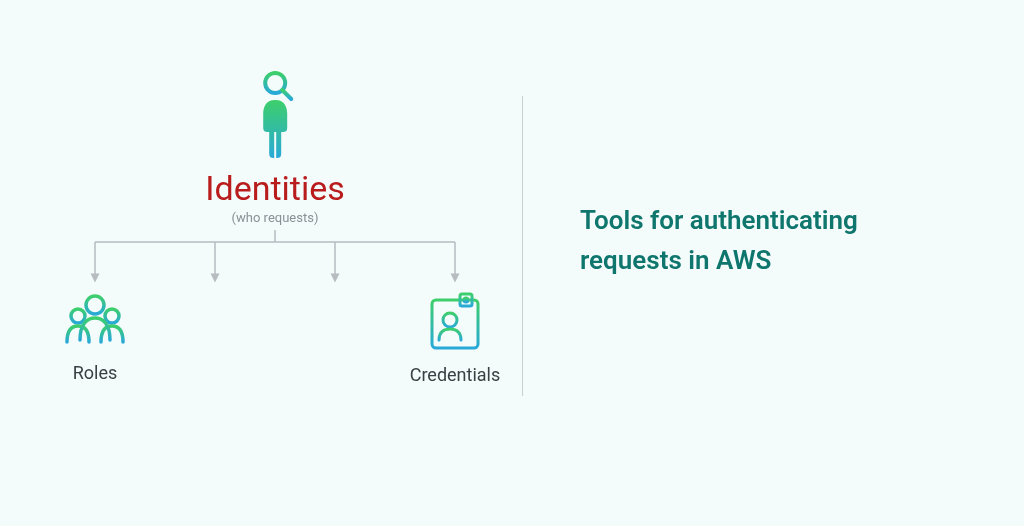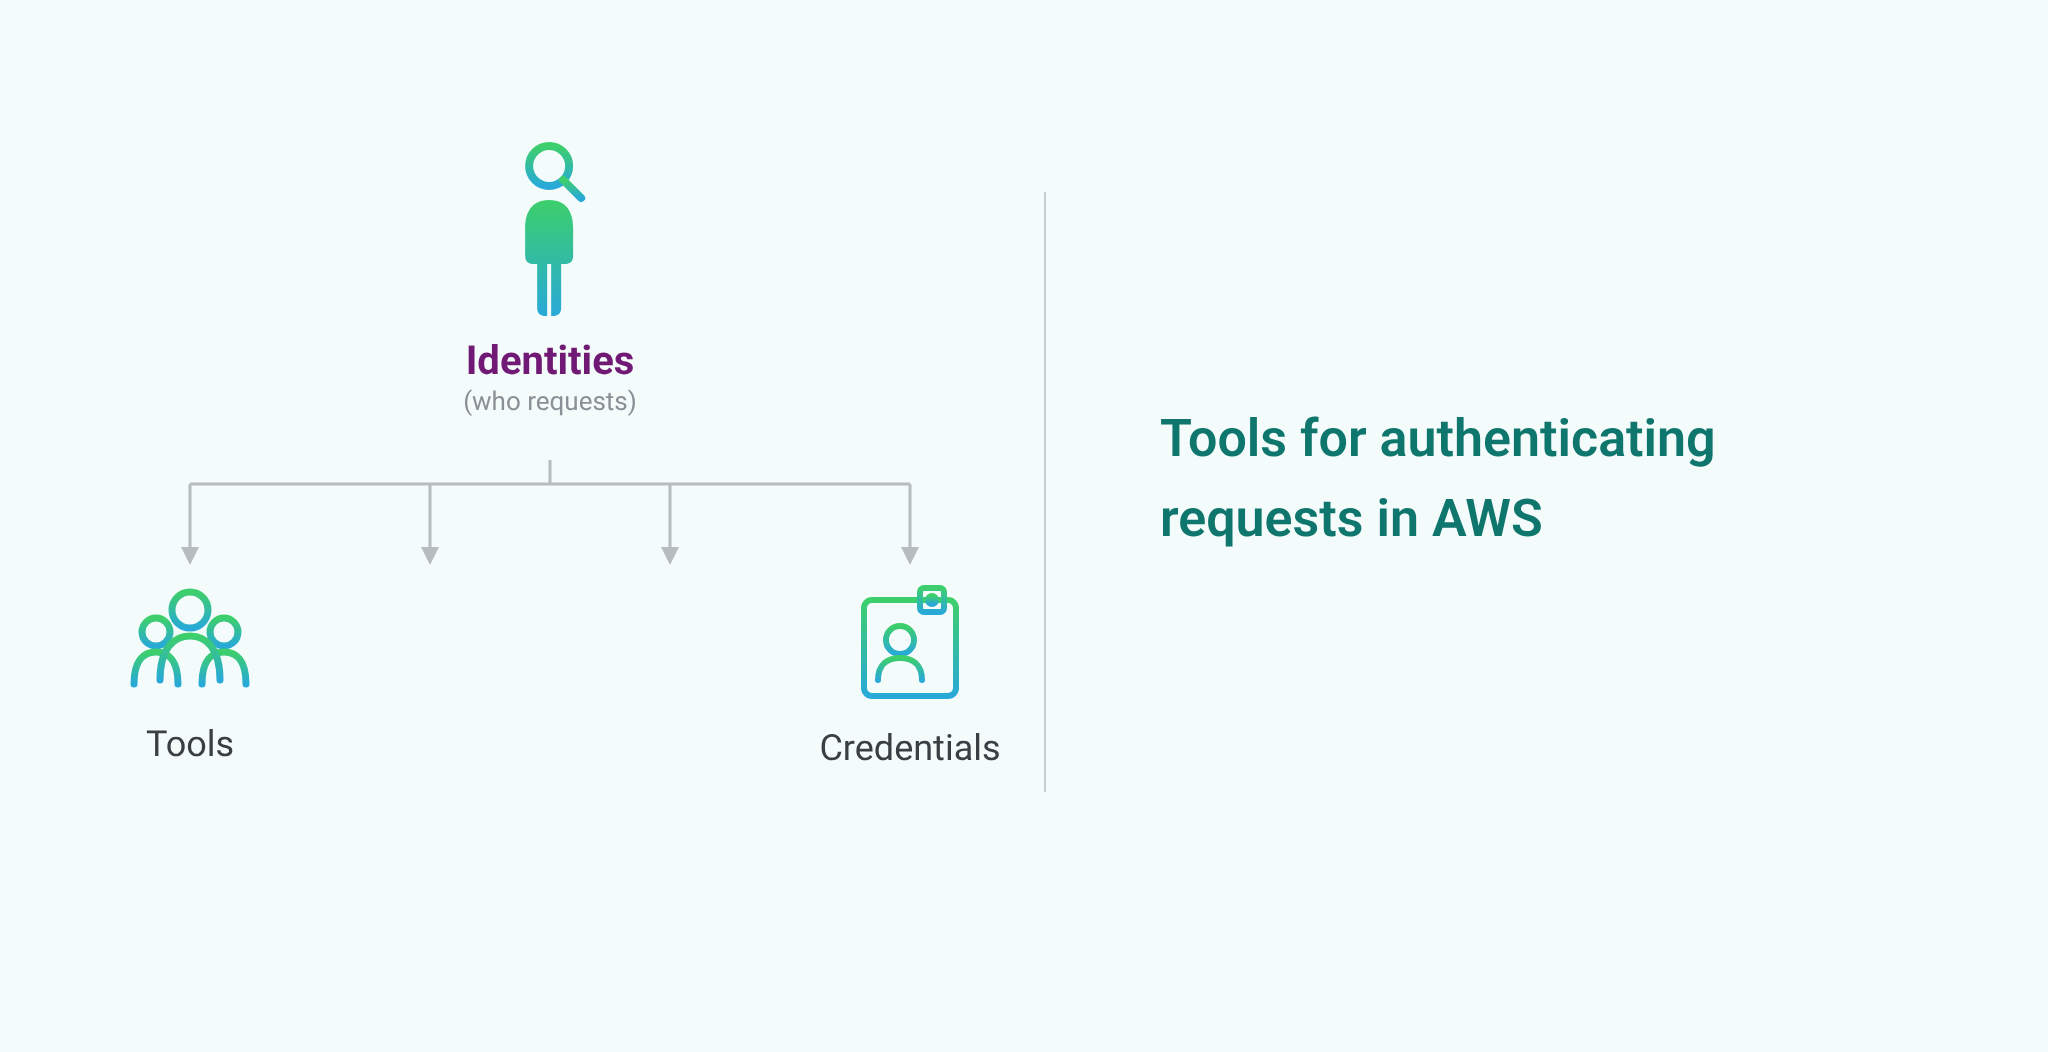--- a/index.html
+++ b/index.html
@@ -20,23 +20,23 @@
   .identity-figure {
     position: absolute;
     left: 50%;
     transform: translateX(-50%);
     top: 0;
     display: flex;
     flex-direction: column;
     align-items: center;
   }
   .identity-title {
-    font-size: 20px;
-    font-weight: 700;
-    color: #701a75;
+    font-size: 34px;
+    font-weight: 400;
+    color: #b91c1c;
     margin-top: 4px;
   }
   .identity-sub {
     font-size: 13px;
     color: #8a9096;
     margin-top: 2px;
   }
   .tree-svg {
     position: absolute;
     top: 160px;
@@ -140,21 +140,21 @@
           <g fill="none" stroke="url(#gg)" stroke-width="3.5" stroke-linecap="round">
             <circle cx="18" cy="26" r="7"></circle>
             <path d="M7 52 C7 40 12 36 18 36 C24 36 29 40 29 52"></path>
             <circle cx="52" cy="26" r="7"></circle>
             <path d="M41 52 C41 40 46 36 52 36 C58 36 63 40 63 52"></path>
             <circle cx="35" cy="15" r="9"></circle>
             <path d="M20 50 C20 34 27 28 35 28 C43 28 50 34 50 50"></path>
           </g>
         </svg>
       </span>
-      <div class="child-label">Tools</div>
+      <div class="child-label">Roles</div>
     </div>
 
 
     <div class="child">
       <span>
         <svg width="58" height="62" viewBox="0 0 58 62">
           <defs>
               <linearGradient id="gc" x1="0" y1="0" x2="0" y2="1">
                 <stop offset="0%" stop-color="#3dcf6b"></stop>
                 <stop offset="100%" stop-color="#28a9d8"></stop>

